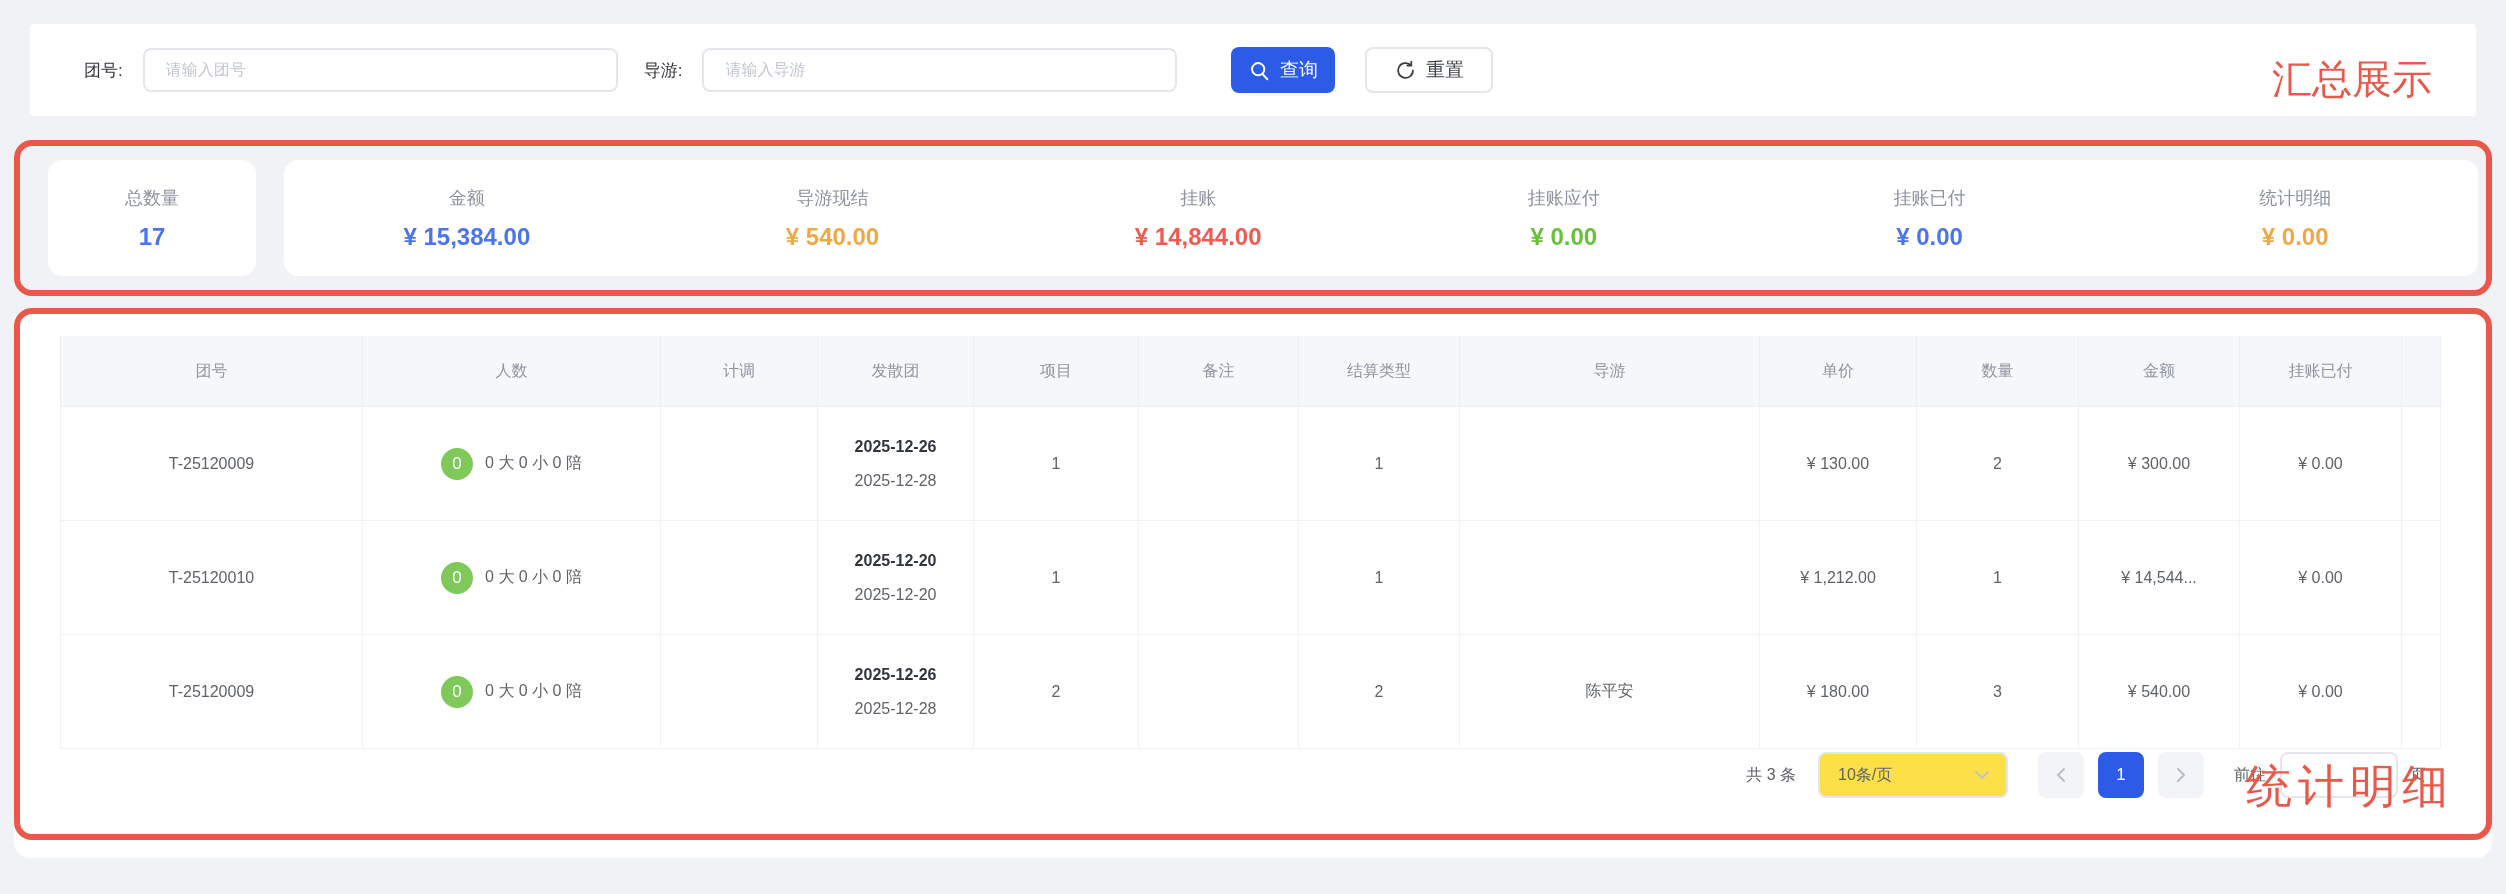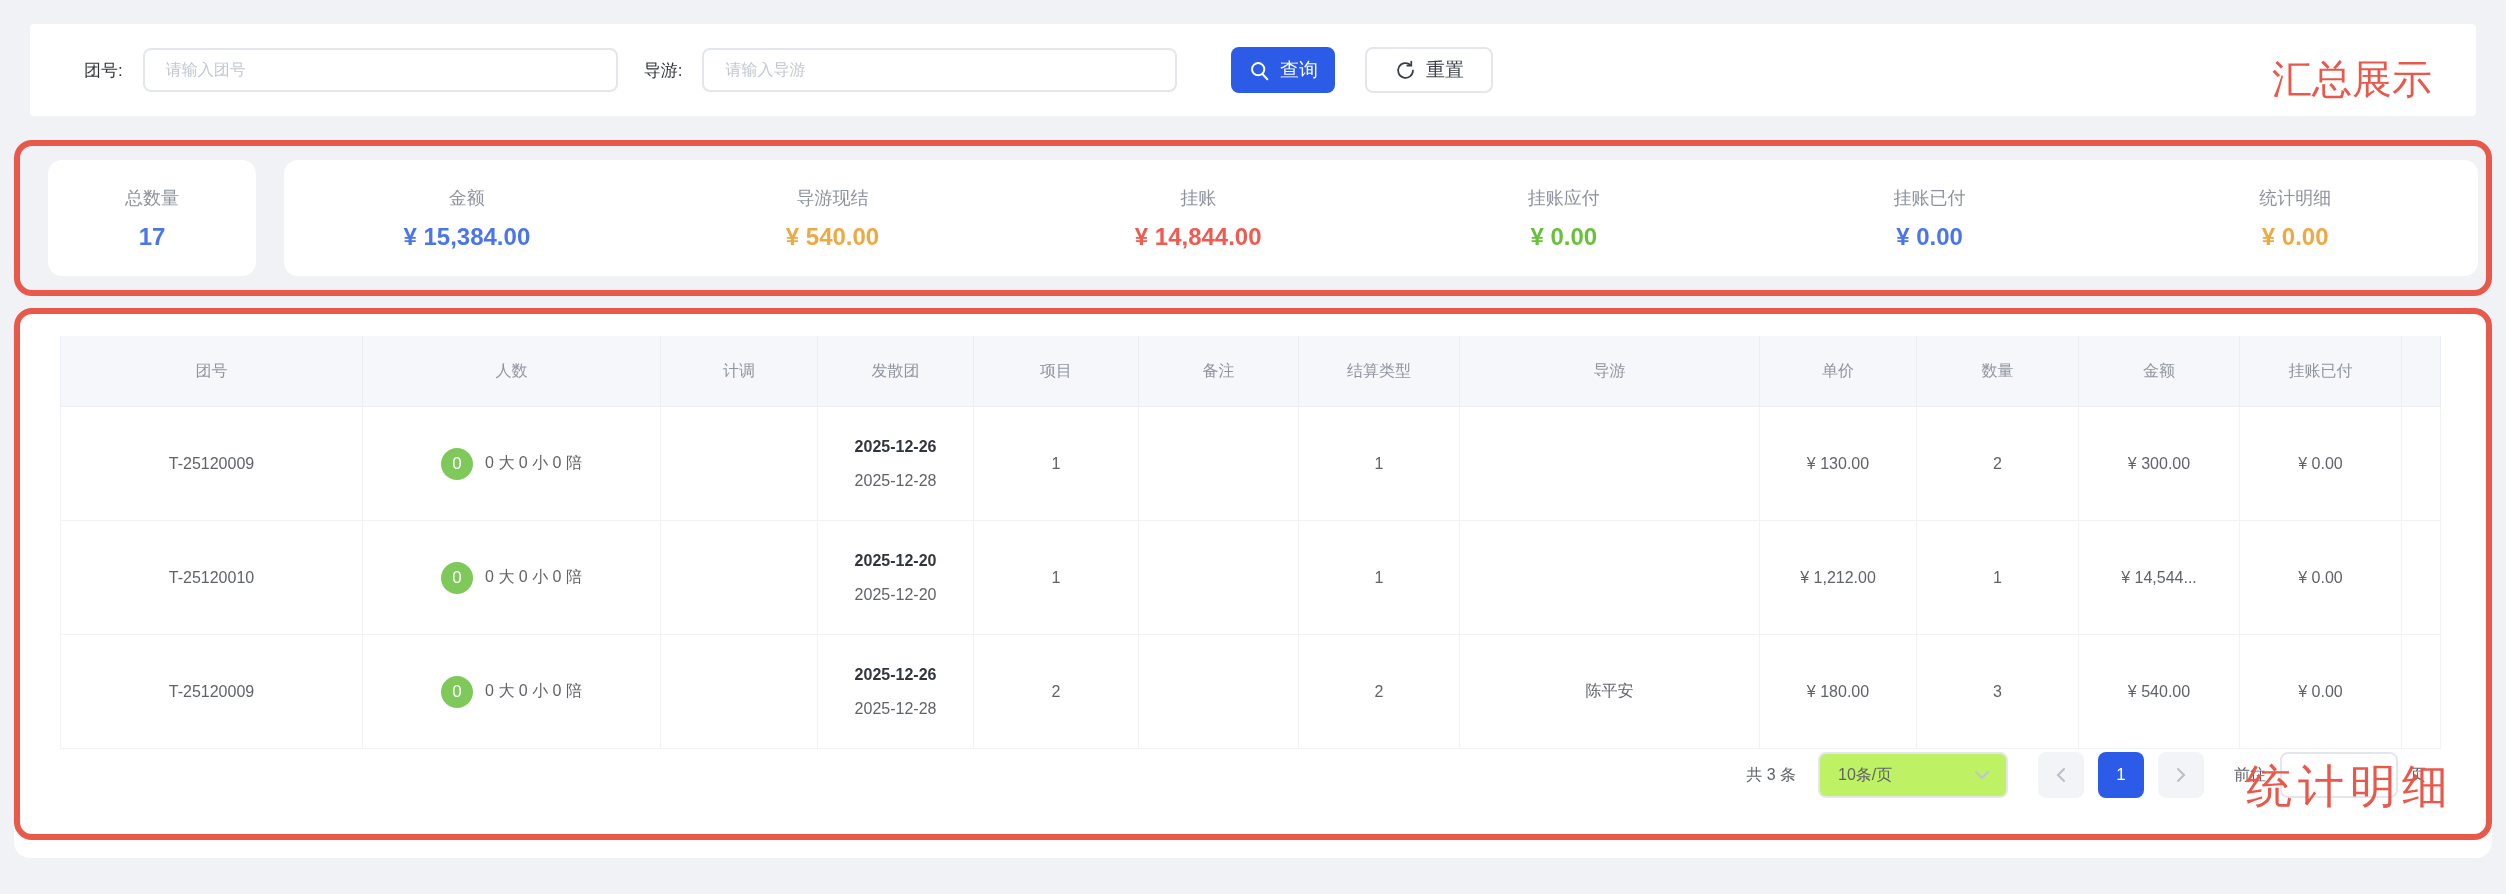--- a/index.html
+++ b/index.html
@@ -41,21 +41,21 @@
   .data-table td:first-child{border-left:1px solid #F0F2F6;}
   .pax{display:flex;align-items:center;justify-content:center;gap:12px;}
   .badge{width:32px;height:32px;border-radius:50%;background:#7FC95B;color:#fff;font-size:17px;
          display:flex;align-items:center;justify-content:center;flex:none;}
   .date-main{font-weight:700;color:#31353C;margin-bottom:16px;}
   .date-sub{color:#5F6368;}
 
   
   .pager{position:absolute;right:66px;top:444px;height:46px;display:flex;align-items:center;}
   .pg-total{font-size:16px;color:#5F6368;margin-right:22px;white-space:nowrap;}
-  .pg-select{width:190px;height:46px;border:2px solid #E3E6EB;border-radius:8px;background:#bef264;
+  .pg-select{width:190px;height:46px;border:2px solid #E3E6EB;border-radius:8px;background:#fde047;
              display:flex;align-items:center;justify-content:space-between;padding:0 16px 0 18px;
              color:#5F6368;font-size:16px;margin-right:30px;box-sizing:border-box;cursor:pointer;}
   .pg-btn{width:46px;height:46px;border-radius:8px;background:#F2F4F7;border:none;
           display:flex;align-items:center;justify-content:center;margin-right:14px;cursor:pointer;
           font-size:17px;color:#B9BEC7;}
   .pg-current{background:#2B5BE7;color:#fff;}
   .pg-goto{font-size:16px;color:#5F6368;margin:0 14px 0 16px;white-space:nowrap;}
   .pg-input{width:118px;height:46px;border:2px solid #E3E6EB;border-radius:8px;box-sizing:border-box;outline:none;
             text-align:center;font-size:16px;color:#5F6368;background:#fff;}
   .pg-unit{font-size:16px;color:#5F6368;margin-left:12px;}

